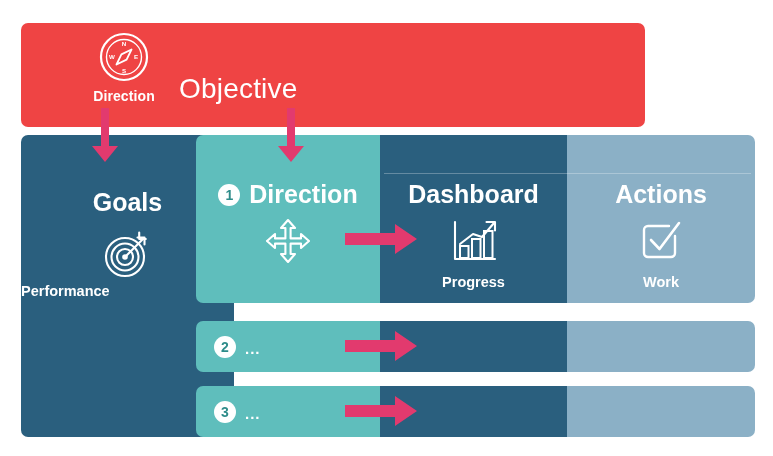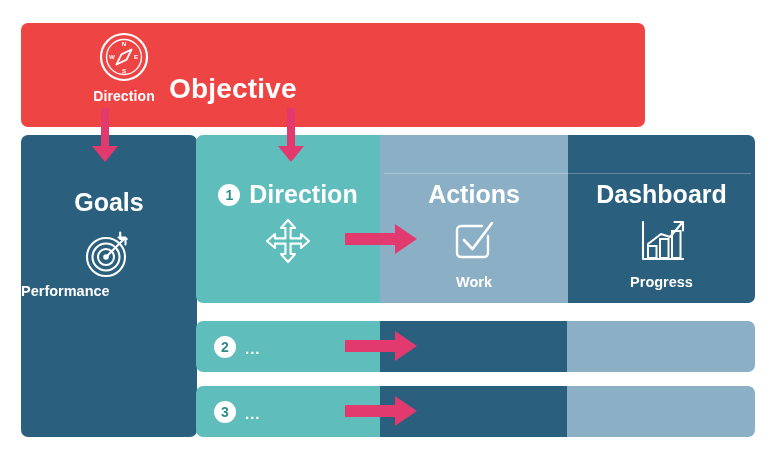--- a/index.html
+++ b/index.html
@@ -42,38 +42,39 @@
     color: #ffffff;
   }
   .objective-icon-block .caption {
     font-size: 14px;
     font-weight: bold;
     letter-spacing: 0.1px;
     margin-top: 1px;
   }
   .objective-title {
     position: absolute;
-    left: 148px;
+    left: 158px;
     top: 50px;
     font-size: 28px;
-    font-weight: bold;
+    font-weight: normal;
     color: #ffffff;
     letter-spacing: 0.2px;
   }
 
   
   .goals-panel {
     position: absolute;
     left: 21px;
     top: 135px;
     width: 176px;
     height: 302px;
     background: #2A5F7E;
     border-radius: 7px;
     color: #ffffff;
+    padding-left: 37px;
   }
   .goals-title {
     position: absolute;
     top: 53px;
     left: 0;
     width: 100%;
     text-align: center;
     font-size: 25px;
     font-weight: bold;
   }
@@ -295,51 +296,51 @@
         <span class="num-badge">1</span>
         <span>Direction</span>
       </div>
       <div class="col-icon">
         <span>
           <svg width="48" height="48" viewBox="0 0 48 48" fill="none">
             <path d="M24 3 L31 11 L26.6 11 L26.6 21.4 L37 21.4 L37 17 L45 24 L37 31 L37 26.6 L26.6 26.6 L26.6 37 L31 37 L24 45 L17 37 L21.4 37 L21.4 26.6 L11 26.6 L11 31 L3 24 L11 17 L11 21.4 L21.4 21.4 L21.4 11 L17 11 Z" stroke="#ffffff" stroke-width="2.1" stroke-linejoin="round" fill="none"></path>
           </svg>
         </span>
       </div>
-    </div>
-
-    <div class="col col-actions">
-      <div class="col-head">Actions</div>
-      <div class="col-icon">
-        <span>
-          <svg width="46" height="46" viewBox="0 0 46 46" fill="none">
-            <path d="M37 19 L37 36 C37 38.2 35.2 40 33 40 L10 40 C7.8 40 6 38.2 6 36 L6 13 C6 10.8 7.8 9 10 9 L31 9" stroke="#ffffff" stroke-width="2.4" stroke-linecap="round" fill="none"></path>
-            <path d="M13 23 L21.5 32 L41 6" stroke="#ffffff" stroke-width="2.6" stroke-linecap="round" stroke-linejoin="round" fill="none"></path>
-          </svg>
-        </span>
-      </div>
-      <div class="col-caption">Work</div>
     </div>
 
     <div class="col col-dashboard">
       <div class="col-head">Dashboard</div>
       <div class="col-icon">
         <span>
           <svg width="50" height="48" viewBox="0 0 50 48" fill="none">
             <path d="M6 5 L6 42 L46 42" stroke="#ffffff" stroke-width="2.1" stroke-linecap="round" stroke-linejoin="round" fill="none"></path>
             <rect x="11" y="29" width="8.5" height="12" stroke="#ffffff" stroke-width="2" fill="none"></rect>
             <rect x="23" y="22" width="8.5" height="19" stroke="#ffffff" stroke-width="2" fill="none"></rect>
             <rect x="35" y="14" width="8.5" height="27" stroke="#ffffff" stroke-width="2" fill="none"></rect>
             <path d="M11 27 L24 17 L33 20 L45 6" stroke="#ffffff" stroke-width="2.1" stroke-linecap="round" stroke-linejoin="round" fill="none"></path>
             <path d="M37.5 5 L46 5 L46 13.5" stroke="#ffffff" stroke-width="2.1" stroke-linecap="round" stroke-linejoin="round" fill="none"></path>
           </svg>
         </span>
       </div>
       <div class="col-caption">Progress</div>
     </div>
+
+    <div class="col col-actions">
+      <div class="col-head">Actions</div>
+      <div class="col-icon">
+        <span>
+          <svg width="46" height="46" viewBox="0 0 46 46" fill="none">
+            <path d="M37 19 L37 36 C37 38.2 35.2 40 33 40 L10 40 C7.8 40 6 38.2 6 36 L6 13 C6 10.8 7.8 9 10 9 L31 9" stroke="#ffffff" stroke-width="2.4" stroke-linecap="round" fill="none"></path>
+            <path d="M13 23 L21.5 32 L41 6" stroke="#ffffff" stroke-width="2.6" stroke-linecap="round" stroke-linejoin="round" fill="none"></path>
+          </svg>
+        </span>
+      </div>
+      <div class="col-caption">Work</div>
+    </div>
   </div>
 
   <div class="measures-divider"></div>
 
   <div class="sub-row sub-row-2">
     <div class="sub-strategy">
       <span class="sub-num">2</span>
       <span class="sub-dots">...</span>
     </div>
     <div class="sub-dashboard"></div>

